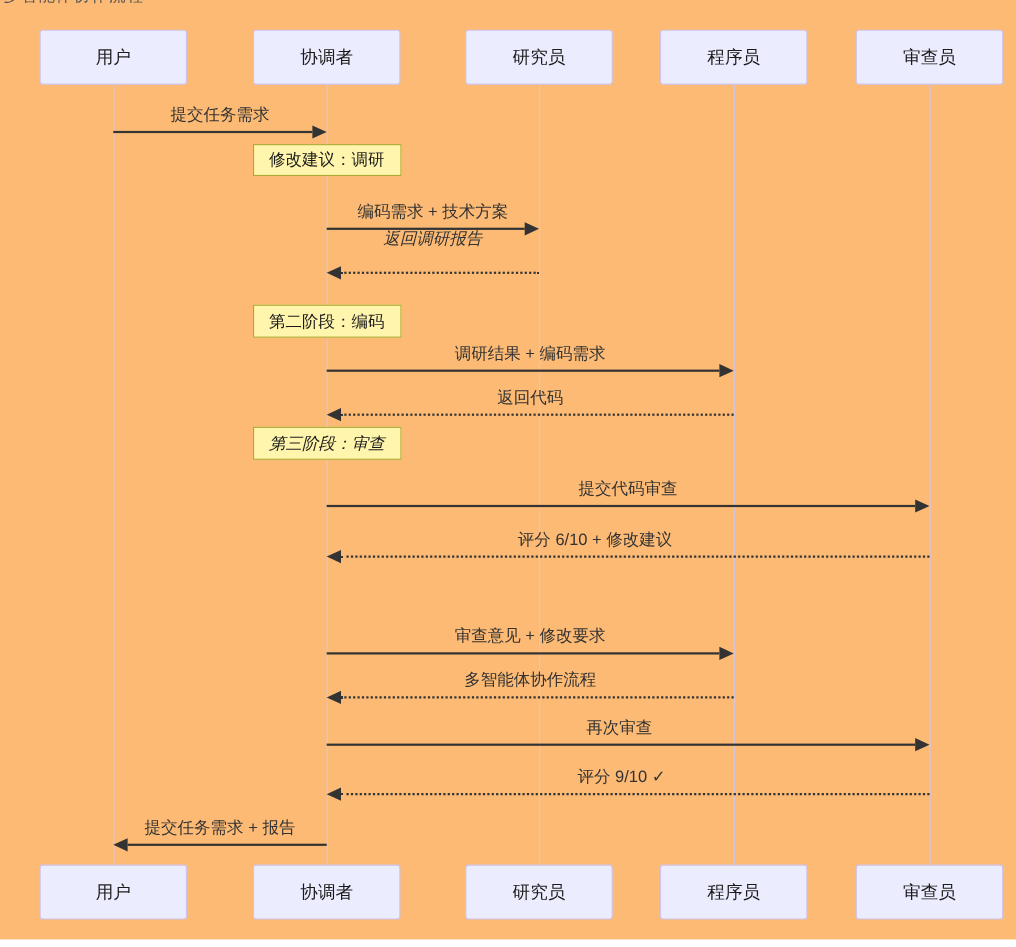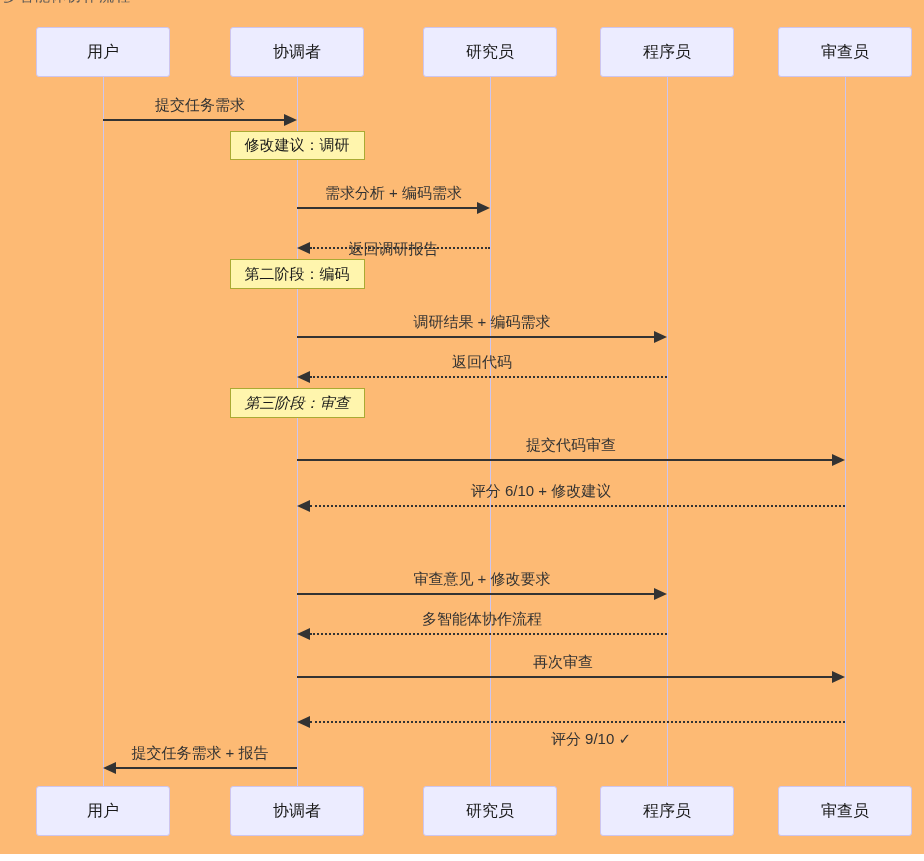--- a/index.html
+++ b/index.html
@@ -91,29 +91,29 @@
     <div class="actor-box" style="left: 36px; top: 786px; width: 134px; height: 50px;">用户</div>
     <div class="actor-box" style="left: 230px; top: 27px; width: 134px; height: 50px;">协调者</div>
     <div class="actor-box" style="left: 230px; top: 786px; width: 134px; height: 50px;">协调者</div>
     <div class="actor-box" style="left: 423px; top: 27px; width: 134px; height: 50px;">研究员</div>
     <div class="actor-box" style="left: 423px; top: 786px; width: 134px; height: 50px;">研究员</div>
     <div class="actor-box" style="left: 600px; top: 27px; width: 134px; height: 50px;">程序员</div>
     <div class="actor-box" style="left: 600px; top: 786px; width: 134px; height: 50px;">程序员</div>
     <div class="actor-box" style="left: 778px; top: 27px; width: 134px; height: 50px;">审查员</div>
     <div class="actor-box" style="left: 778px; top: 786px; width: 134px; height: 50px;">审查员</div>
     <div class="note-box" style="left: 229.5px; top: 131px; width: 135px; height: 29px;">修改建议：调研</div>
-    <div class="note-box" style="left: 229.5px; top: 259px; width: 135px; height: 30px;">第二阶段：编码</div>
+    <div class="note-box" style="left: 229.5px; top: 277px; width: 135px; height: 30px;">第二阶段：编码</div>
     <div class="note-box" style="left: 229.5px; top: 388px; width: 135px; height: 30px; font-style: italic;">第三阶段：审查</div>
     <div class="msg-label" style="left: 200px; top: 95px;">提交任务需求</div>
     <div class="msg-line solid" style="left: 103px; top: 119px; width: 181px; margin-left: 0px;"></div>
     <div class="arrow-head right" style="left: 284px; top: 114px;"></div>
-    <div class="msg-label" style="left: 393.5px; top: 183px;">需求分析 + 编码需求</div>
+    <div class="msg-label" style="left: 393.5px; top: 183px;">编码需求 + 技术方案</div>
     <div class="msg-line solid" style="left: 297px; top: 207px; width: 180px; margin-left: 0px;"></div>
     <div class="arrow-head right" style="left: 477px; top: 202px;"></div>
-    <div class="msg-label" style="left: 393.5px; top: 239px;">返回调研报告</div>
+    <div class="msg-label" style="left: 393.5px; top: 208px; font-style: italic;">返回调研报告</div>
     <div class="msg-line dashed" style="left: 297px; top: 247px; width: 180px; margin-left: 13px;"></div>
     <div class="arrow-head left" style="left: 297px; top: 242px;"></div>
     <div class="msg-label" style="left: 482px; top: 312px;">调研结果 + 编码需求</div>
     <div class="msg-line solid" style="left: 297px; top: 336px; width: 357px; margin-left: 0px;"></div>
     <div class="arrow-head right" style="left: 654px; top: 331px;"></div>
     <div class="msg-label" style="left: 482px; top: 352px;">返回代码</div>
     <div class="msg-line dashed" style="left: 297px; top: 376px; width: 357px; margin-left: 13px;"></div>
     <div class="arrow-head left" style="left: 297px; top: 371px;"></div>
     <div class="msg-label" style="left: 571px; top: 435px;">提交代码审查</div>
     <div class="msg-line solid" style="left: 297px; top: 459px; width: 535px; margin-left: 0px;"></div>
@@ -123,19 +123,19 @@
     <div class="arrow-head left" style="left: 297px; top: 500px;"></div>
     <div class="msg-label" style="left: 482px; top: 569px;">审查意见 + 修改要求</div>
     <div class="msg-line solid" style="left: 297px; top: 593px; width: 357px; margin-left: 0px;"></div>
     <div class="arrow-head right" style="left: 654px; top: 588px;"></div>
     <div class="msg-label" style="left: 482px; top: 609px;">多智能体协作流程</div>
     <div class="msg-line dashed" style="left: 297px; top: 633px; width: 357px; margin-left: 13px;"></div>
     <div class="arrow-head left" style="left: 297px; top: 628px;"></div>
     <div class="msg-label" style="left: 563px; top: 652px;">再次审查</div>
     <div class="msg-line solid" style="left: 297px; top: 676px; width: 535px; margin-left: 0px;"></div>
     <div class="arrow-head right" style="left: 832px; top: 671px;"></div>
-    <div class="msg-label" style="left: 591px; top: 697px; margin-top: 32px;">评分 9/10 ✓</div>
+    <div class="msg-label" style="left: 565px; top: 697px;">评分 9/10 ✓</div>
     <div class="msg-line dashed" style="left: 297px; top: 721px; width: 535px; margin-left: 13px;"></div>
     <div class="arrow-head left" style="left: 297px; top: 716px;"></div>
     <div class="msg-label" style="left: 200px; top: 743px;">提交任务需求 + 报告</div>
     <div class="msg-line solid" style="left: 103px; top: 767px; width: 181px; margin-left: 13px;"></div>
     <div class="arrow-head left" style="left: 103px; top: 762px;"></div>
   </div>
 
 </body></html>

